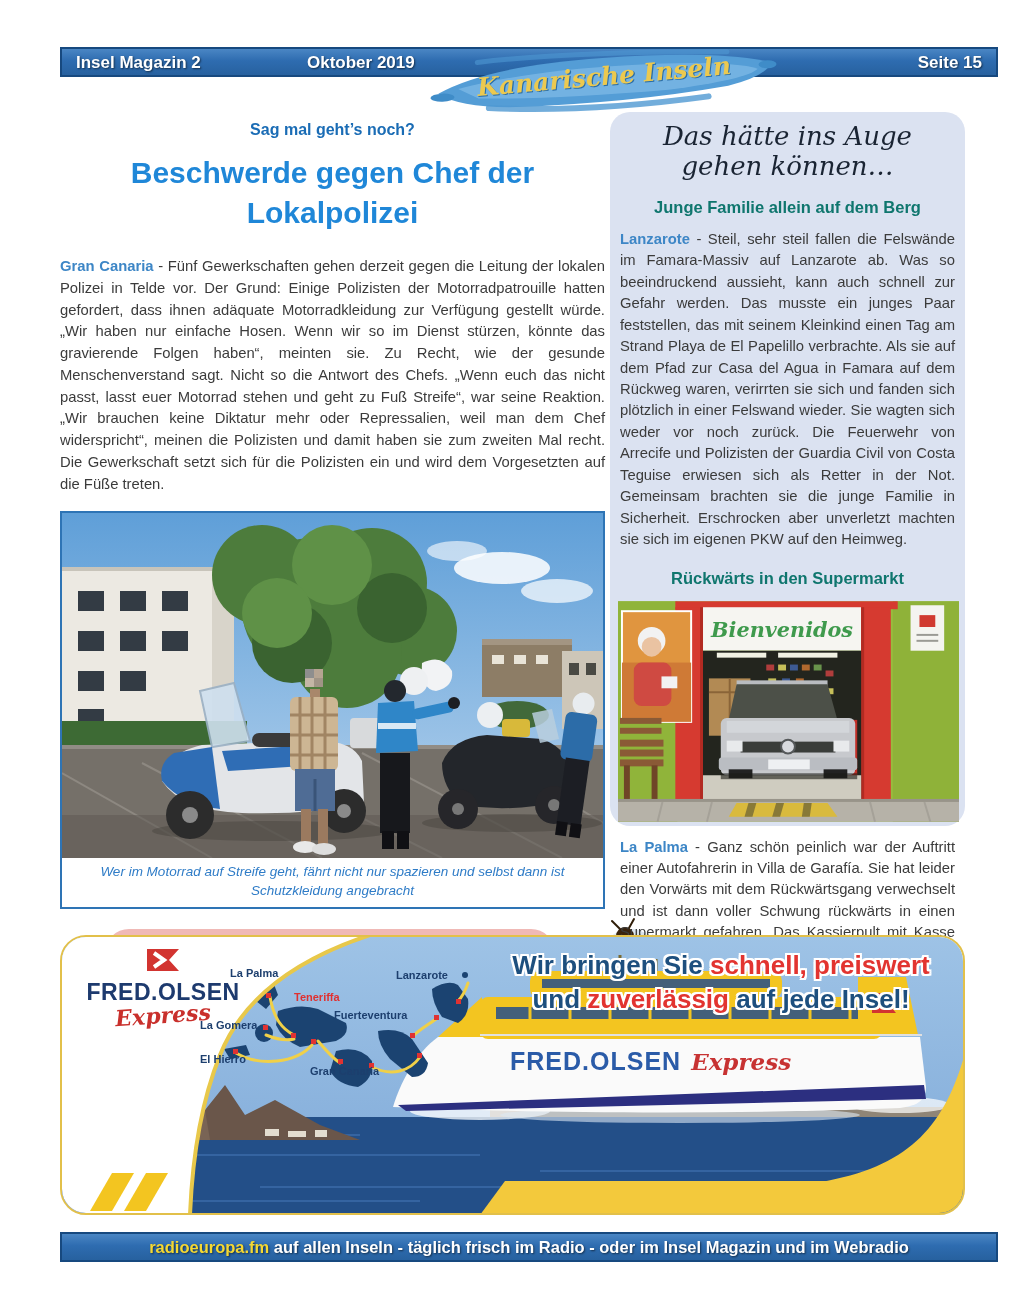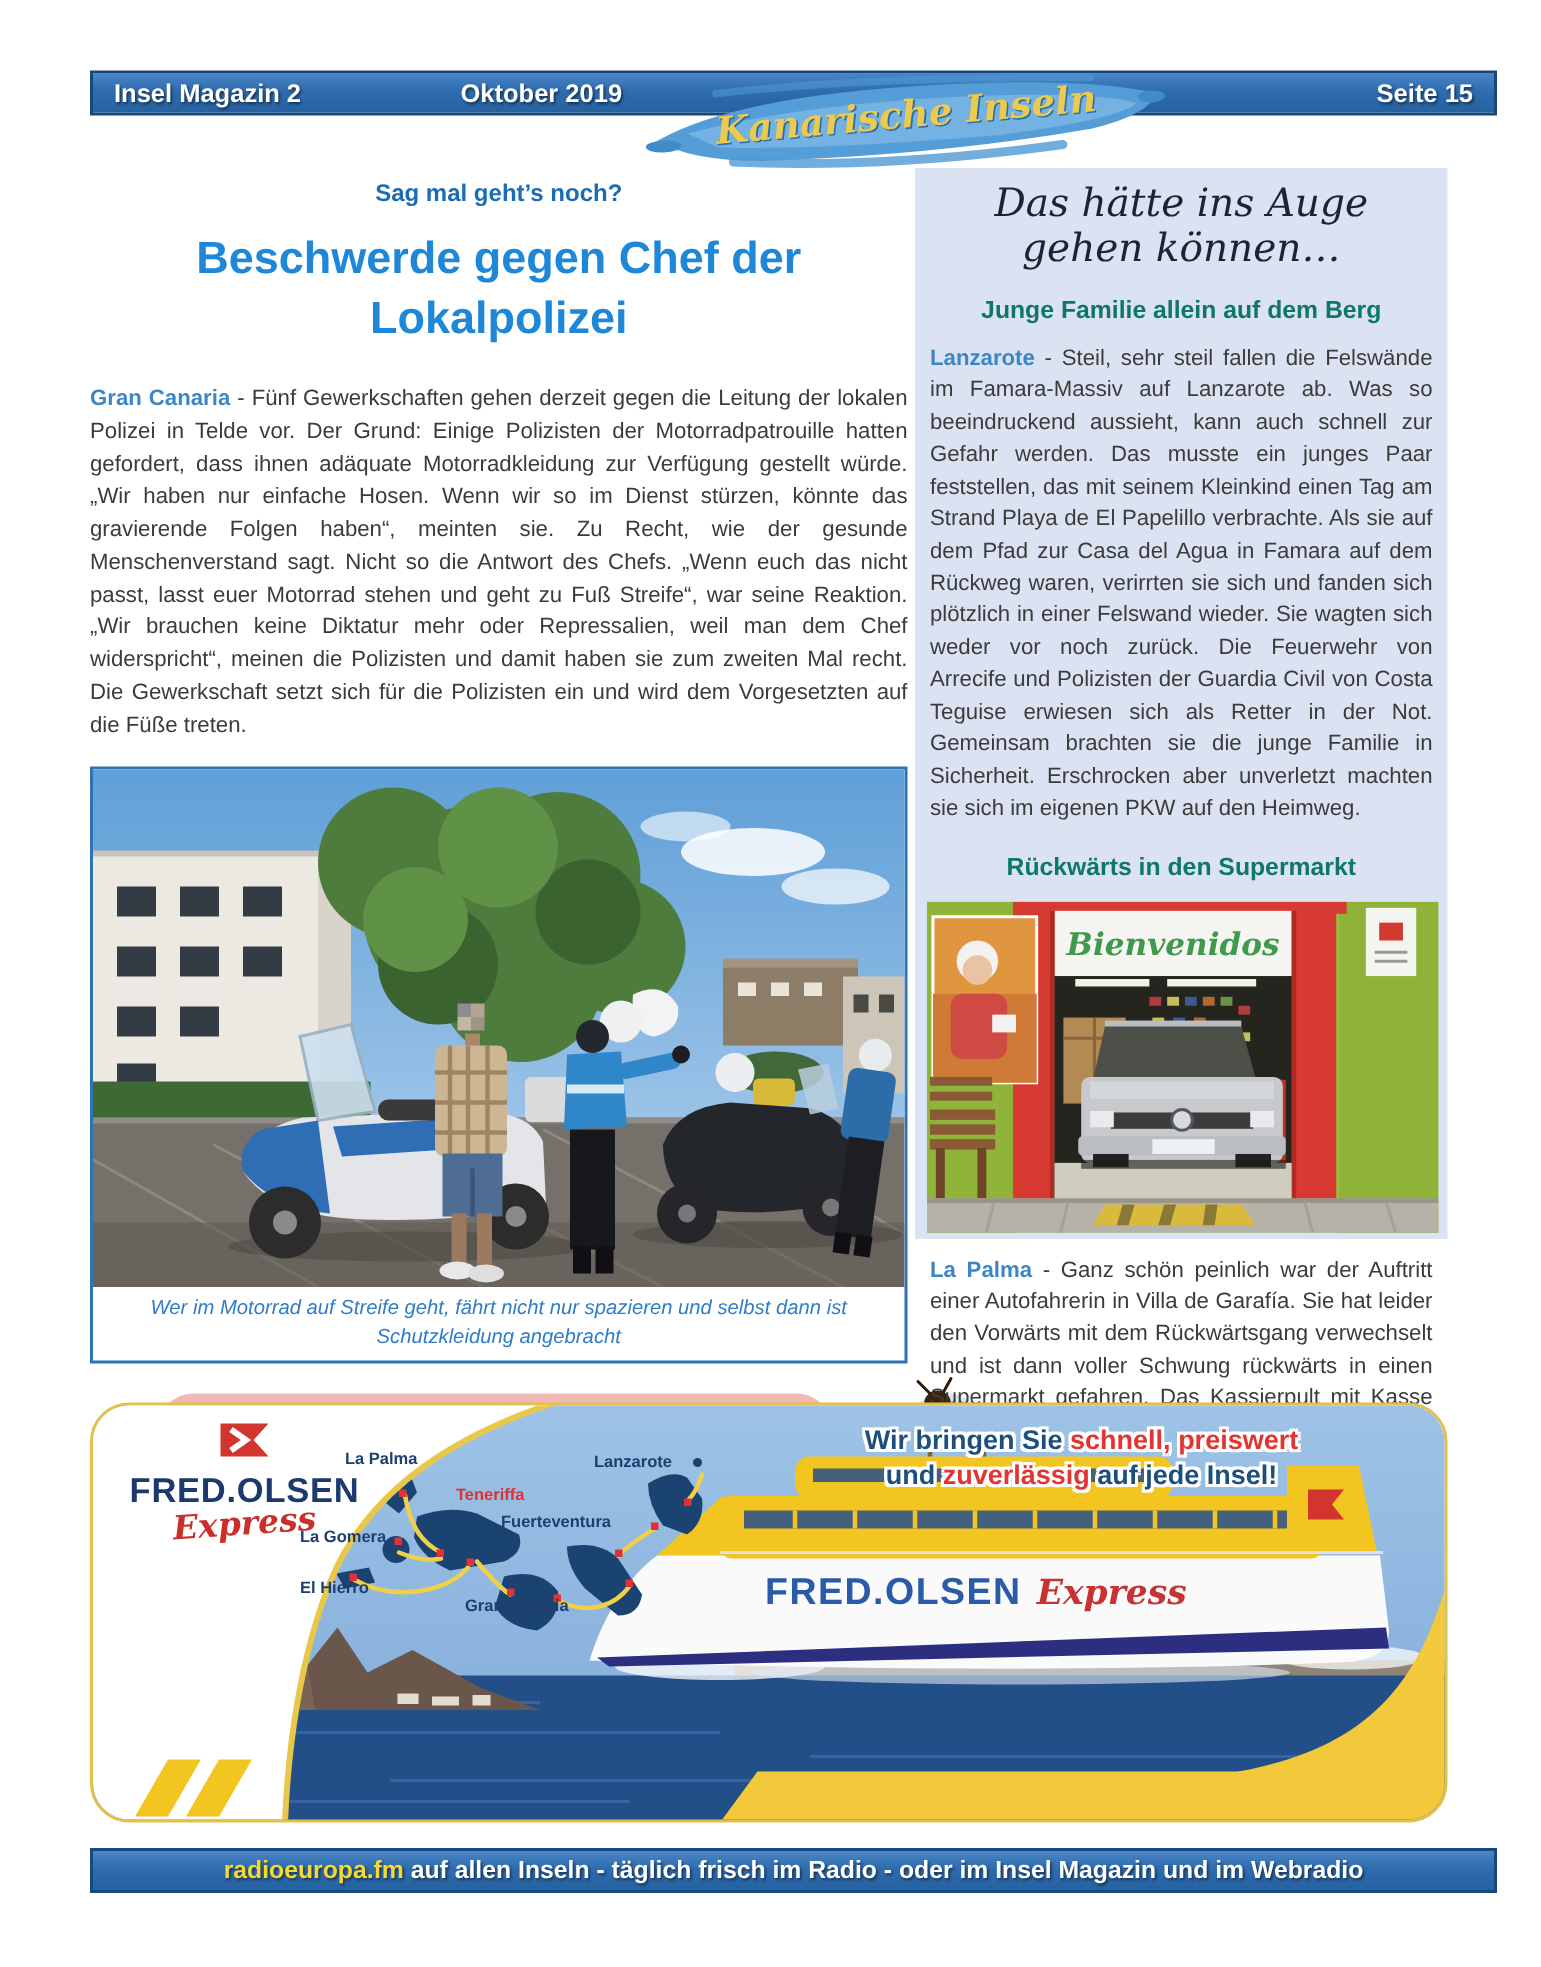--- a/index.html
+++ b/index.html
@@ -34,38 +34,38 @@
   .photo-cap{font-size:13.5px;font-style:italic;color:#2f7cc7;text-align:center;
       padding:5px 24px 7px 24px;line-height:1.35;}
   .contest-wrap{position:relative;margin:20px 0 0 45px;width:450px;}
   .pink-box{background:#f0b9b6;border-radius:24px;padding:8px 16px 9px 16px;
       font-size:15.5px;color:#3a3a3a;}
   .pink-box .l1{text-align:center;}
   .pink-box .l2{text-align:right;padding-right:26px;margin-top:2px;}
   .bee{position:absolute;left:493px;top:-14px;}
   
   .right-col{position:absolute;left:610px;top:112px;width:355px;height:714px;
-      background:#dbe2f1;box-sizing:border-box;padding:10px 8px 12px 8px;}
+      background:#dbe2f1;box-sizing:border-box;padding:10px 8px 12px 8px;border-radius:20px;}
   .r-headline{font-family:"DejaVu Serif",serif;font-style:italic;font-weight:500;
       font-size:26px;line-height:1.15;color:#1a2433;text-align:center;margin:2px 6px 0 6px;}
   .r-sub{font-size:16.5px;font-weight:bold;color:#0f766e;text-align:center;margin:16px 0 0 0;}
   .r-body{font-size:14.8px;line-height:1.45;text-align:justify;margin:0 2px 0 2px;}
   .photo2{display:block;margin:12px auto 0 auto;}
   
   .ad{position:absolute;left:60px;top:935px;width:905px;height:280px;border-radius:26px;
       border:2px solid #e2c04a;box-sizing:border-box;overflow:hidden;background:#fff;}
   .ad-bg{position:absolute;left:-2px;top:-2px;}
   .ad-logo{position:absolute;left:16px;top:10px;width:170px;text-align:center;}
   .ad-logo .brand{font-size:23px;font-weight:bold;letter-spacing:.5px;color:#1d3a6e;margin-top:2px;}
   .ad-logo .script{font-family:"DejaVu Serif",serif;font-style:italic;font-weight:bold;
       font-size:22px;color:#c9302c;transform:rotate(-4deg);margin-top:-4px;}
   .map-label{position:absolute;font-size:11px;font-weight:bold;color:#1d3f6e;white-space:nowrap;}
   .map-label.red{color:#e03030;}
   .ad-headline{position:absolute;left:425px;top:12px;width:468px;text-align:center;
-      font-weight:bold;font-size:18px;line-height:1.3;color:#1d4f7e;
+      font-weight:bold;font-size:26px;line-height:1.3;color:#1d4f7e;
       text-shadow:-2px -2px 0 #fff,2px -2px 0 #fff,-2px 2px 0 #fff,2px 2px 0 #fff,
                   -2px 0 0 #fff,2px 0 0 #fff,0 -2px 0 #fff,0 2px 0 #fff;}
   .ad-headline .red{color:#e23430;}
   .ferry-label{position:absolute;left:448px;top:110px;white-space:nowrap;}
   .ferry-label .fb{font-size:25px;font-weight:bold;letter-spacing:1px;color:#2a5ba8;}
   .ferry-label .fs{font-family:"DejaVu Serif",serif;font-style:italic;font-weight:bold;
       font-size:23px;color:#c73232;margin-left:10px;}
   .res-text{position:absolute;left:455px;top:247px;width:440px;height:28px;
       display:flex;align-items:center;justify-content:center;font-size:16px;color:#1d3f6e;
       white-space:nowrap;}
@@ -465,21 +465,21 @@
     <div class="ad-logo">
       <svg width="40" height="26" viewBox="0 0 40 26">
         <polygon points="4,2 36,2 26,13 36,24 4,24" fill="#d23430"></polygon>
         <polyline points="11,6 21,13 11,20" stroke="#ffffff" stroke-width="4" fill="none"></polyline>
       </svg>
       <div class="brand">FRED.OLSEN</div>
       <div class="script">Express</div>
     </div>
 
     <span class="map-label" style="left:168px;top:30px;">La Palma</span>
-    <span class="map-label red" style="left:242px;top:54px;">Teneriffa</span>
+    <span class="map-label red" style="left:232px;top:54px;">Teneriffa</span>
     <span class="map-label" style="left:138px;top:82px;">La Gomera</span>
     <span class="map-label" style="left:138px;top:116px;">El Hierro</span>
     <span class="map-label" style="left:248px;top:128px;">Gran Canaria</span>
     <span class="map-label" style="left:272px;top:72px;">Fuerteventura</span>
     <span class="map-label" style="left:334px;top:32px;">Lanzarote</span>
 
     <div class="ad-headline">
       <div><span>Wir bringen Sie </span><span class="red">schnell, preiswert</span></div>
       <div><span>und </span><span class="red">zuverlässig</span><span> auf jede Insel!</span></div>
     </div>

